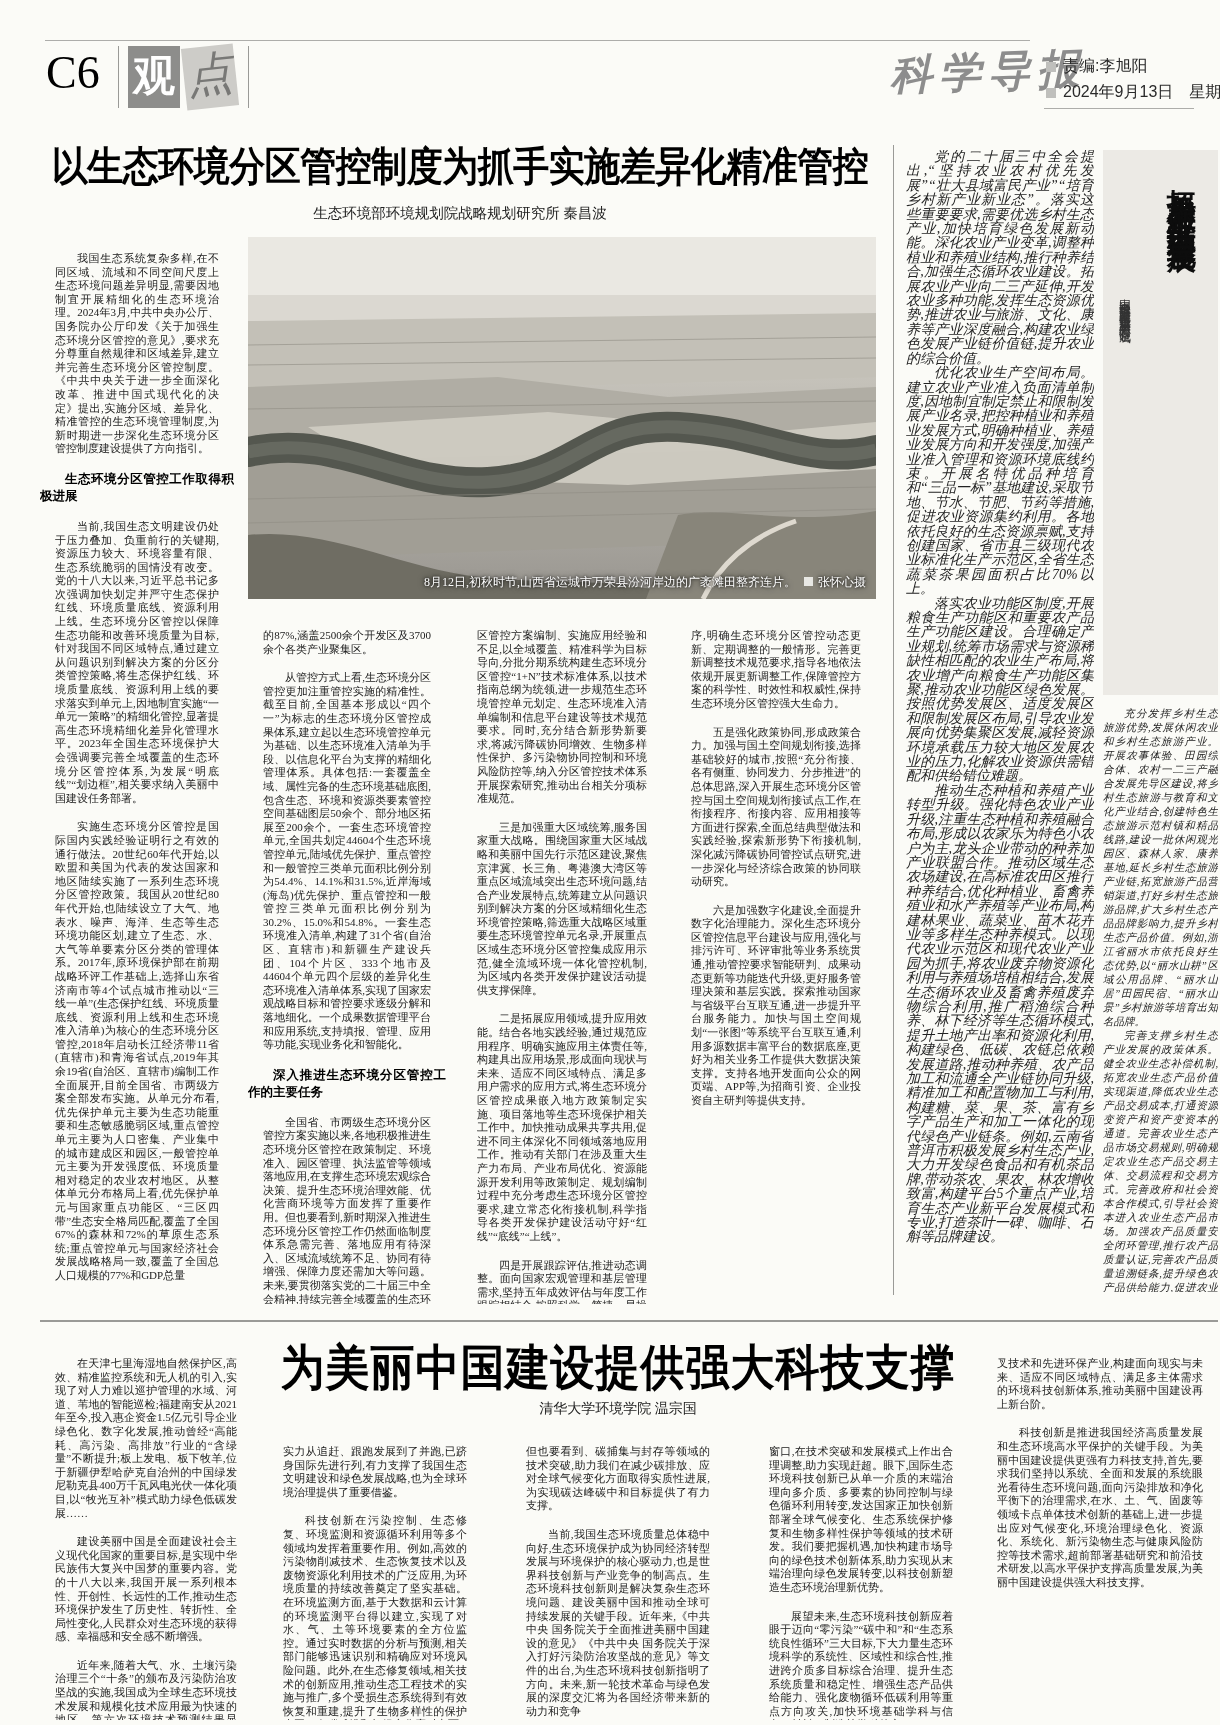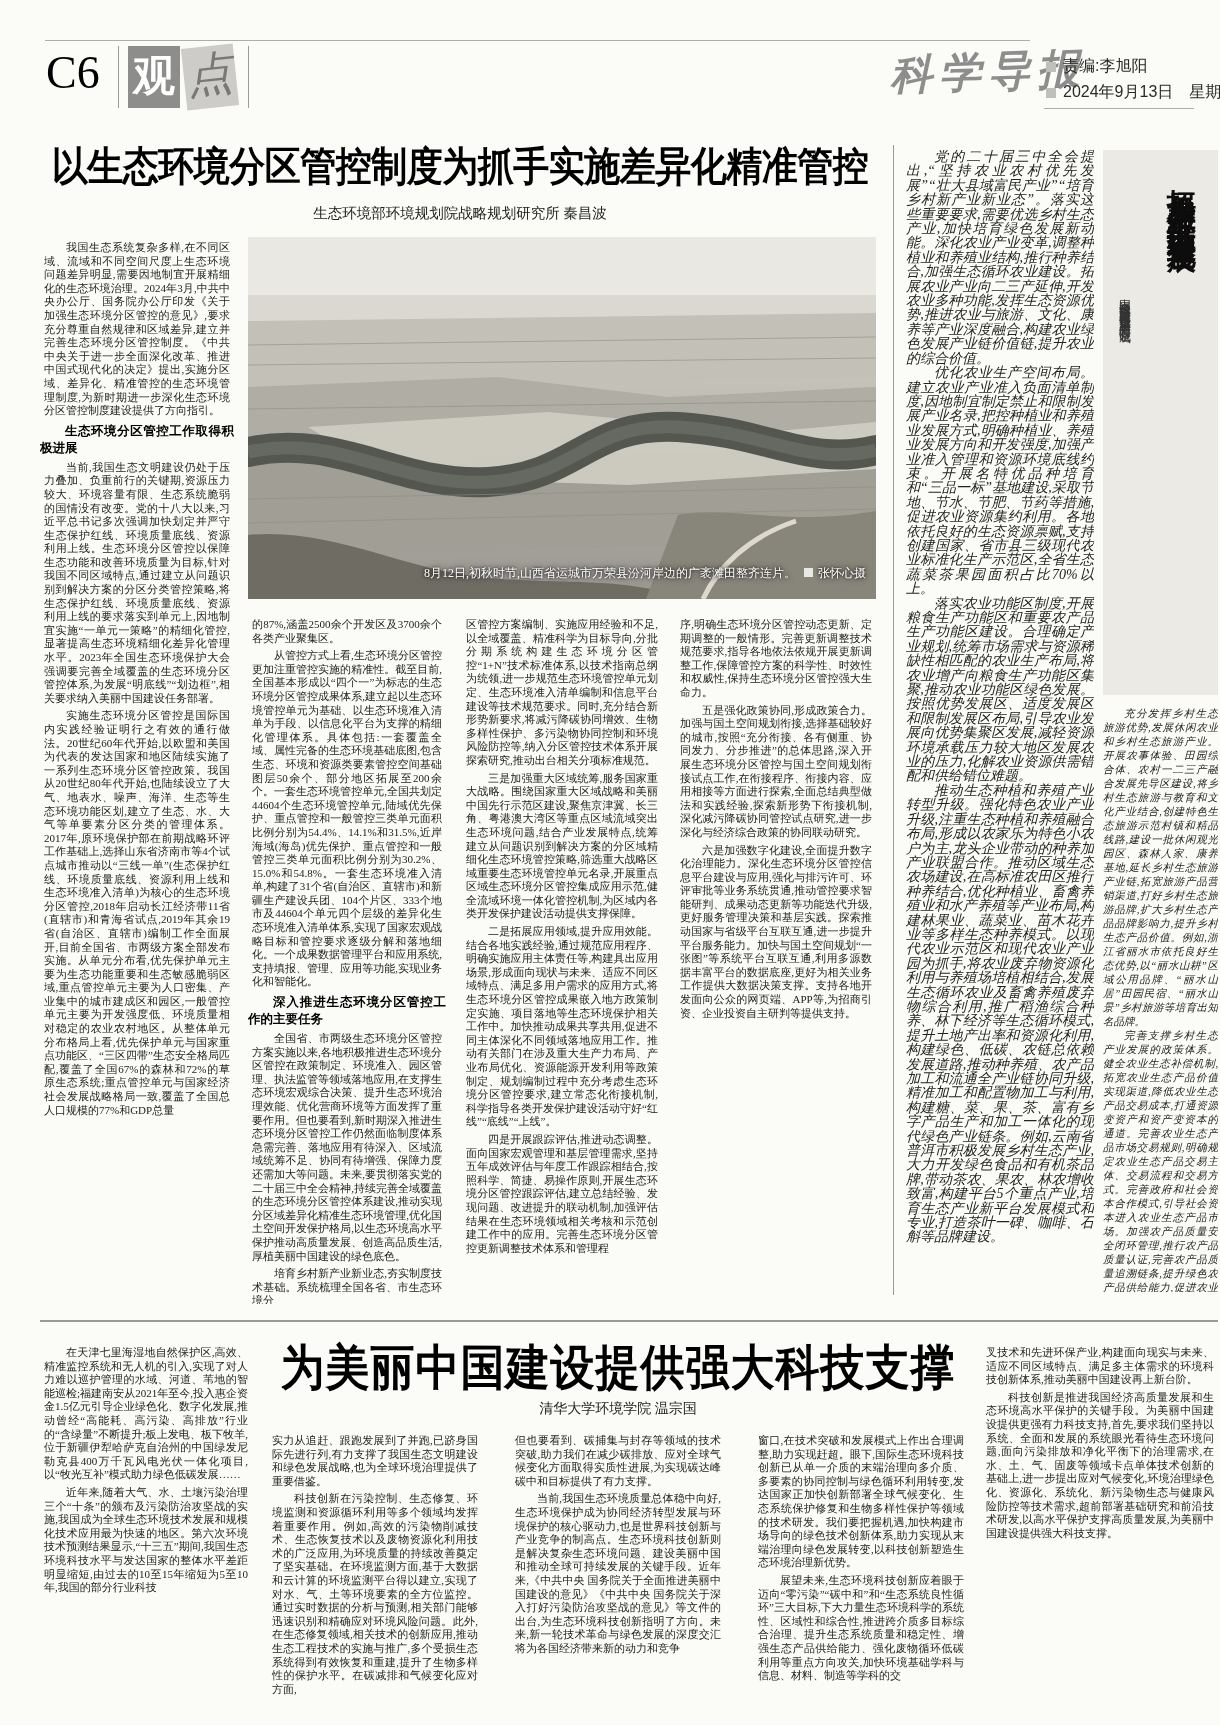--- a/index.html
+++ b/index.html
@@ -14,28 +14,28 @@
   .logo-guan{background:#8d8d8b;color:#fff;font-size:42px;line-height:60px;font-weight:bold;}
   .logo-dian{background:#cdccc8;color:#787876;font-size:46px;line-height:58px;font-style:italic;transform:rotate(-6deg);}
   .masthead{font-size:42px;font-weight:bold;font-style:italic;color:#8d8d8d;letter-spacing:7px;transform:rotate(-2deg);white-space:nowrap;}
   .meta-row{font-family:"Liberation Sans","DejaVu Sans",sans-serif;font-size:16px;color:#2a2a2a;white-space:nowrap;}
   .sq{display:inline-block;width:10px;height:10px;background:#bfbfbc;margin-right:7px;vertical-align:-1px;}
   
   .headline{font-family:"Liberation Sans","DejaVu Sans",sans-serif;font-weight:900;font-size:36px;
             letter-spacing:-0.5px;text-align:center;color:#000;transform:scaleY(1.12);transform-origin:top;}
   .byline{text-align:center;font-size:14.5px;color:#222;}
   .col{overflow:hidden;text-align:justify;font-size:11px;line-height:13.6px;color:#212121;}
-  .col p{margin:4px;text-indent:2em;}
+  .col p{margin:15px;text-indent:2em;}
   .col p.cont{text-indent:0;}
   .col .h3{font-family:"Liberation Sans","DejaVu Sans",sans-serif;font-weight:bold;font-size:12.5px;
            line-height:17px;margin:5px 0 4px 0;text-indent:2em;color:#000;}
   
   .photo{overflow:hidden;background:#b5b2aa;}
   .photo svg{display:block;width:100%;height:100%;}
-  .caption{position:absolute;left:120px;right:10px;bottom:17px;text-align:right;color:#fff;font-size:12px;
+  .caption{position:absolute;left:120px;right:10px;bottom:8px;text-align:right;color:#fff;font-size:12px;
            text-shadow:0 0 3px rgba(0,0,0,.9),0 0 6px rgba(0,0,0,.7);}
   .credit-sq{display:inline-block;width:9px;height:9px;background:#e8e8e4;margin:0 5px 0 8px;}
   
   .side-col{overflow:hidden;text-align:justify;font-size:14px;line-height:14.4px;font-style:italic;color:#222;}
   .side-col p{margin:0;text-indent:2em;}
   .title-box{background:#eceae5;}
   .v-title{position:absolute;top:16px;right:16px;bottom:10px;writing-mode:vertical-rl;
            font-family:"Liberation Sans","DejaVu Sans",sans-serif;font-weight:900;font-size:29px;
            letter-spacing:3px;color:#0d0d0d;}
   .v-byline{position:absolute;top:140px;left:14px;writing-mode:vertical-rl;font-size:11.5px;color:#333;
@@ -144,20 +144,21 @@
   </div>
   <div class="abs side-col" style="left:1103px;top:707px;width:115px;height:585px;font-size:10.5px;line-height:14px;">
       <p>充分发挥乡村生态旅游优势,发展休闲农业和乡村生态旅游产业。开展农事体验、田园综合体、农村一二三产融合发展先导区建设,将乡村生态旅游与教育和文化产业结合,创建特色生态旅游示范村镇和精品线路,建设一批休闲观光园区、森林人家、康养基地,延长乡村生态旅游产业链,拓宽旅游产品营销渠道,打好乡村生态旅游品牌,扩大乡村生态产品品牌影响力,提升乡村生态产品价值。例如,浙江省丽水市依托良好生态优势,以“丽水山耕”区域公用品牌、“丽水山居”田园民宿、“丽水山景”乡村旅游等培育出知名品牌。</p>
       <p>完善支撑乡村生态产业发展的政策体系。健全农业生态补偿机制,拓宽农业生态产品价值实现渠道,降低农业生态产品交易成本,打通资源变资产和资产变资本的通道。完善农业生态产品市场交易规则,明确规定农业生态产品交易主体、交易流程和交易方式。完善政府和社会资本合作模式,引导社会资本进入农业生态产品市场。加强农产品质量安全闭环管理,推行农产品质量认证,完善农产品质量追溯链条,提升绿色农产品供给能力,促进农业生态产品价值实现。</p>
     </div>
 
   <div class="abs" style="left:40px;top:1320px;width:1178px;height:2px;background:#9a9a97;"></div>
 
   <div class="abs col" style="left:40px;top:1342px;width:212px;height:378px;">
       <p>在天津七里海湿地自然保护区,高效、精准监控系统和无人机的引入,实现了对人力难以巡护管理的水域、河道、苇地的智能巡检;福建南安从2021年至今,投入惠企资金1.5亿元引导企业绿色化、数字化发展,推动曾经“高能耗、高污染、高排放”行业的“含绿量”不断提升;板上发电、板下牧羊,位于新疆伊犁哈萨克自治州的中国绿发尼勒克县400万千瓦风电光伏一体化项目,以“牧光互补”模式助力绿色低碳发展……</p>
+      <p>建设美丽中国是全面建设社会主义现代化国家的重要目标,是实现中华民族伟大复兴中国梦的重要内容。党的十八大以来,我国开展一系列根本性、开创性、长远性的工作,推动生态环境保护发生了历史性、转折性、全局性变化,人民群众对生态环境的获得感、幸福感和安全感不断增强。</p>
       <p>近年来,随着大气、水、土壤污染治理三个“十条”的颁布及污染防治攻坚战的实施,我国成为全球生态环境技术发展和规模化技术应用最为快速的地区。第六次环境技术预测结果显示,“十三五”期间,我国生态环境科技水平与发达国家的整体水平差距明显缩短,由过去的10至15年缩短为5至10年,我国的部分行业科技</p>
     </div>
 
   <div class="abs b-headline" style="left:268px;top:1336px;width:700px;">为美丽中国建设提供强大科技支撑</div>
   <div class="abs b-byline" style="left:268px;top:1400px;width:700px;">清华大学环境学院  温宗国</div>
 
   <div class="abs col" style="left:268px;top:1430px;width:214px;height:290px;">
       <p class="cont">实力从追赶、跟跑发展到了并跑,已跻身国际先进行列,有力支撑了我国生态文明建设和绿色发展战略,也为全球环境治理提供了重要借鉴。</p>
       <p>科技创新在污染控制、生态修复、环境监测和资源循环利用等多个领域均发挥着重要作用。例如,高效的污染物削减技术、生态恢复技术以及废物资源化利用技术的广泛应用,为环境质量的持续改善奠定了坚实基础。在环境监测方面,基于大数据和云计算的环境监测平台得以建立,实现了对水、气、土等环境要素的全方位监控。通过实时数据的分析与预测,相关部门能够迅速识别和精确应对环境风险问题。此外,在生态修复领域,相关技术的创新应用,推动生态工程技术的实施与推广,多个受损生态系统得到有效恢复和重建,提升了生物多样性的保护水平。在碳减排和气候变化应对方面,</p>
     </div>

